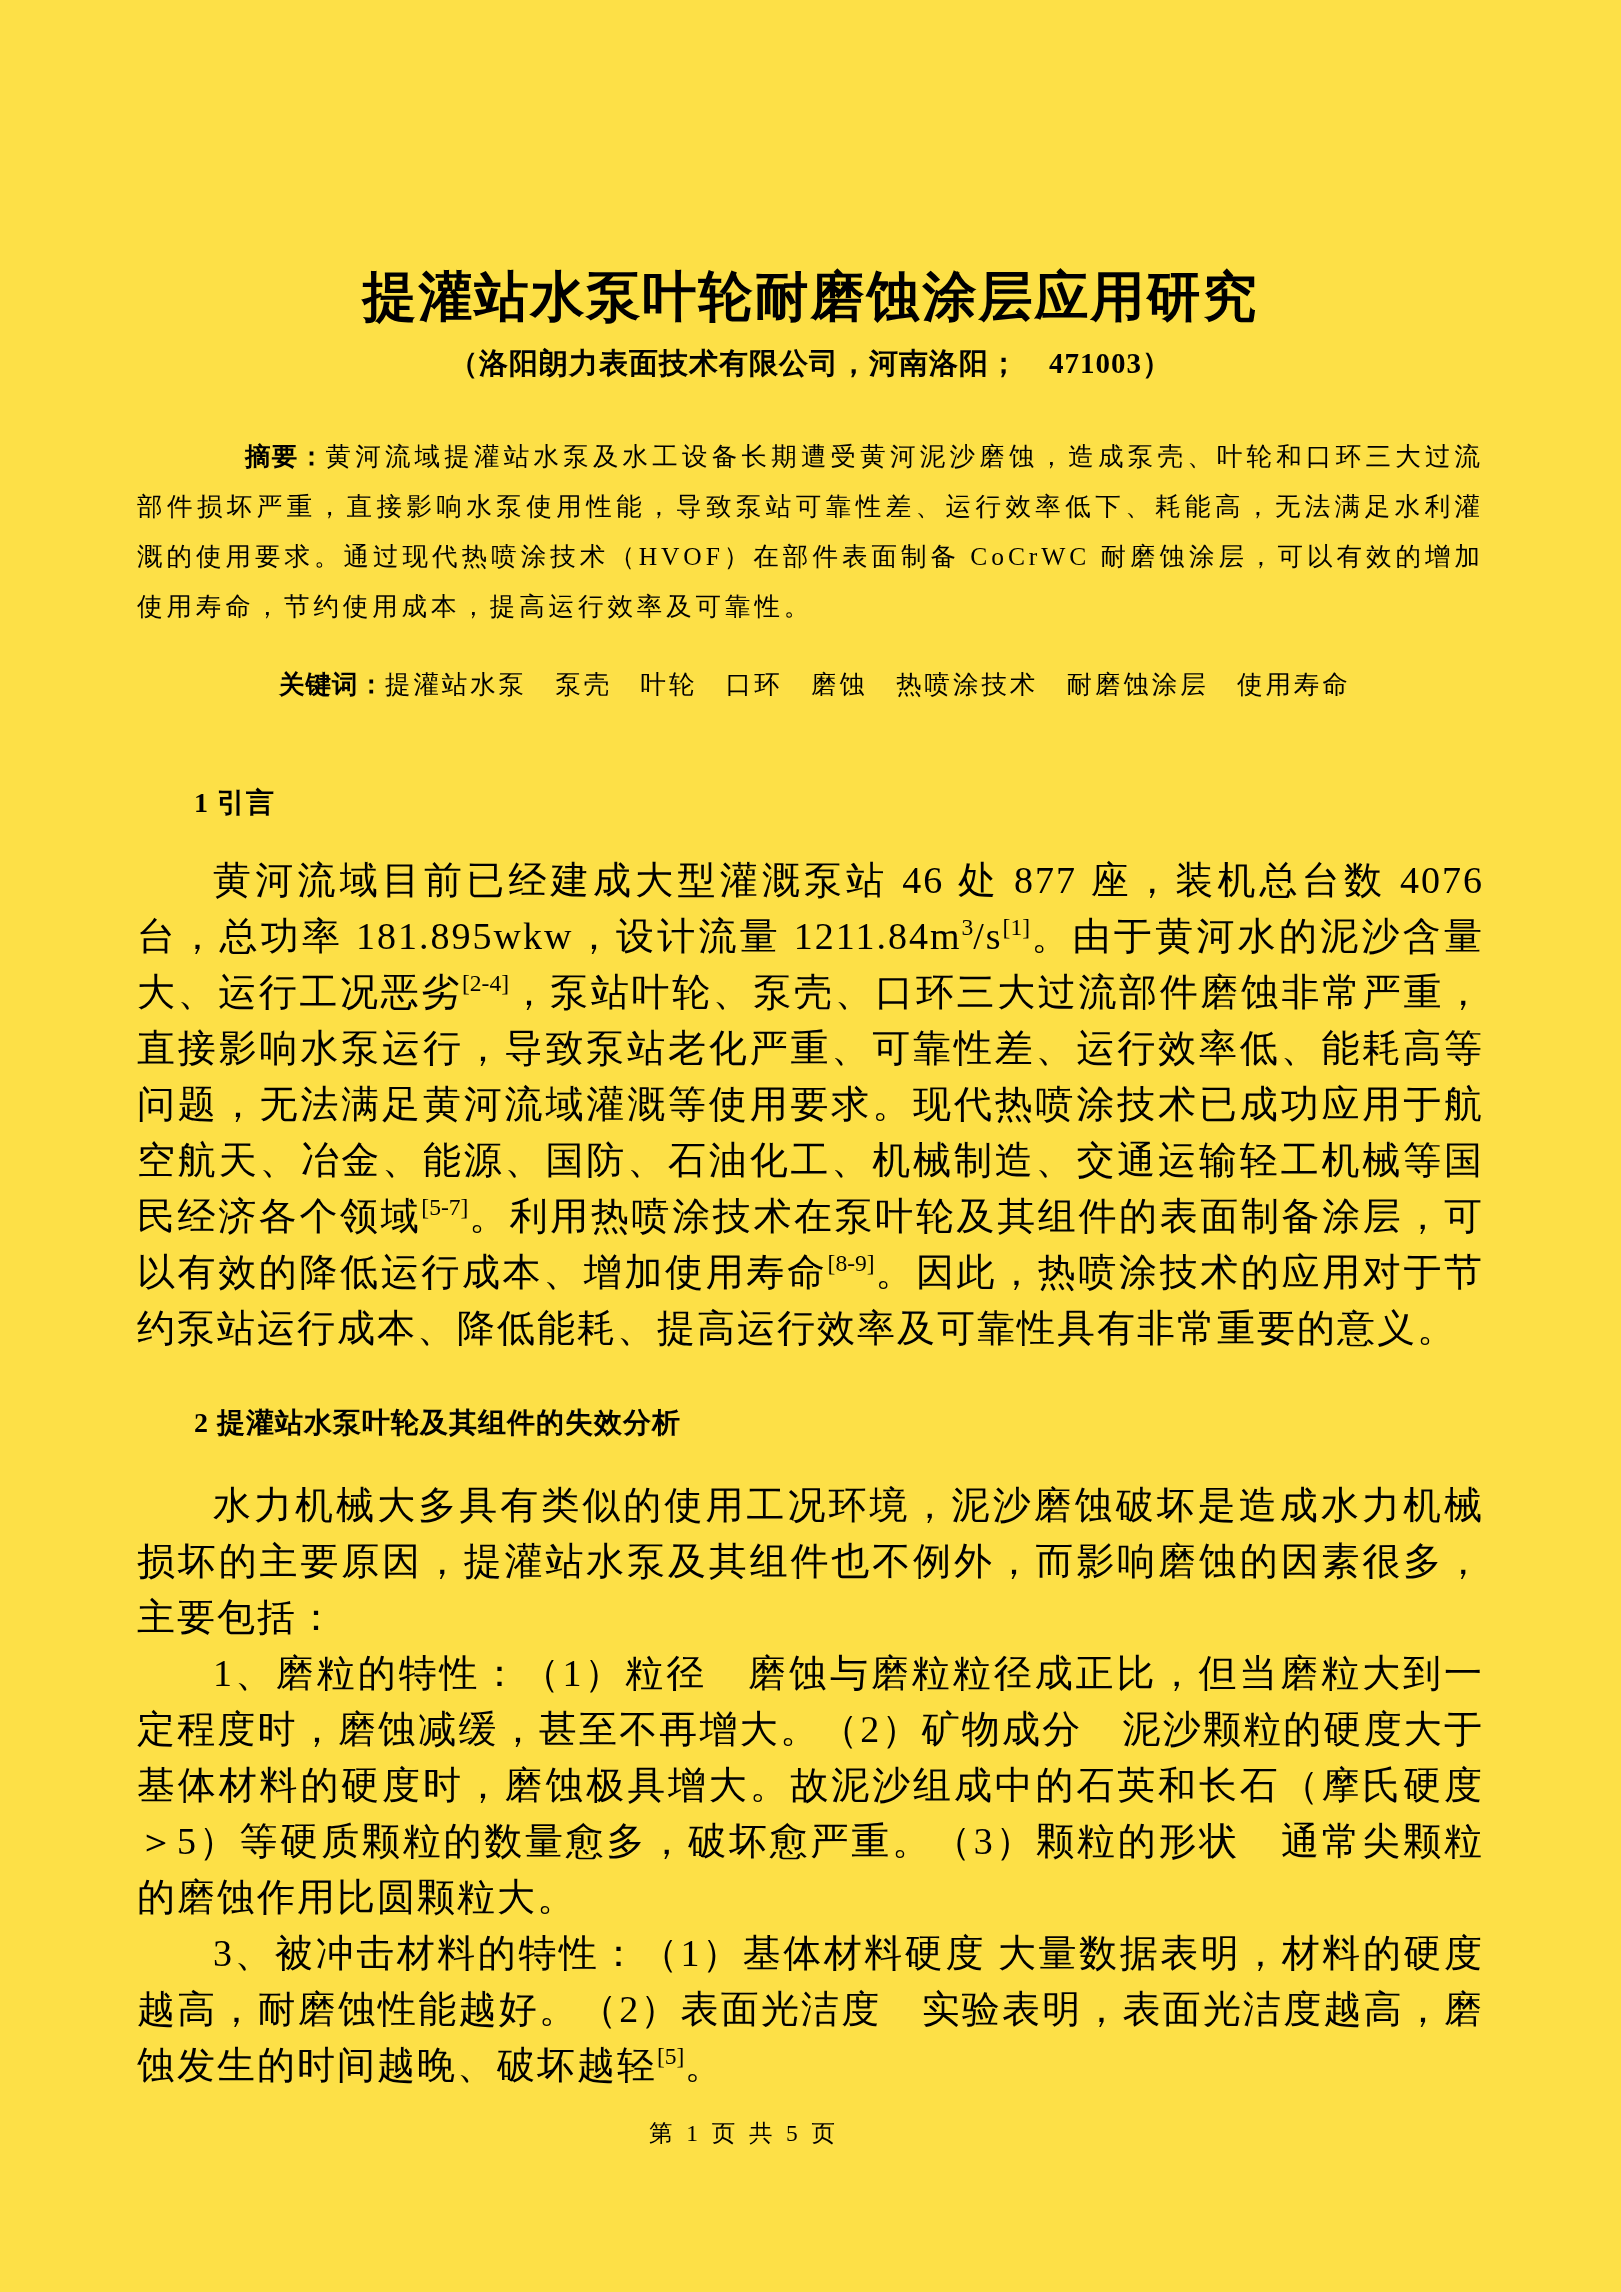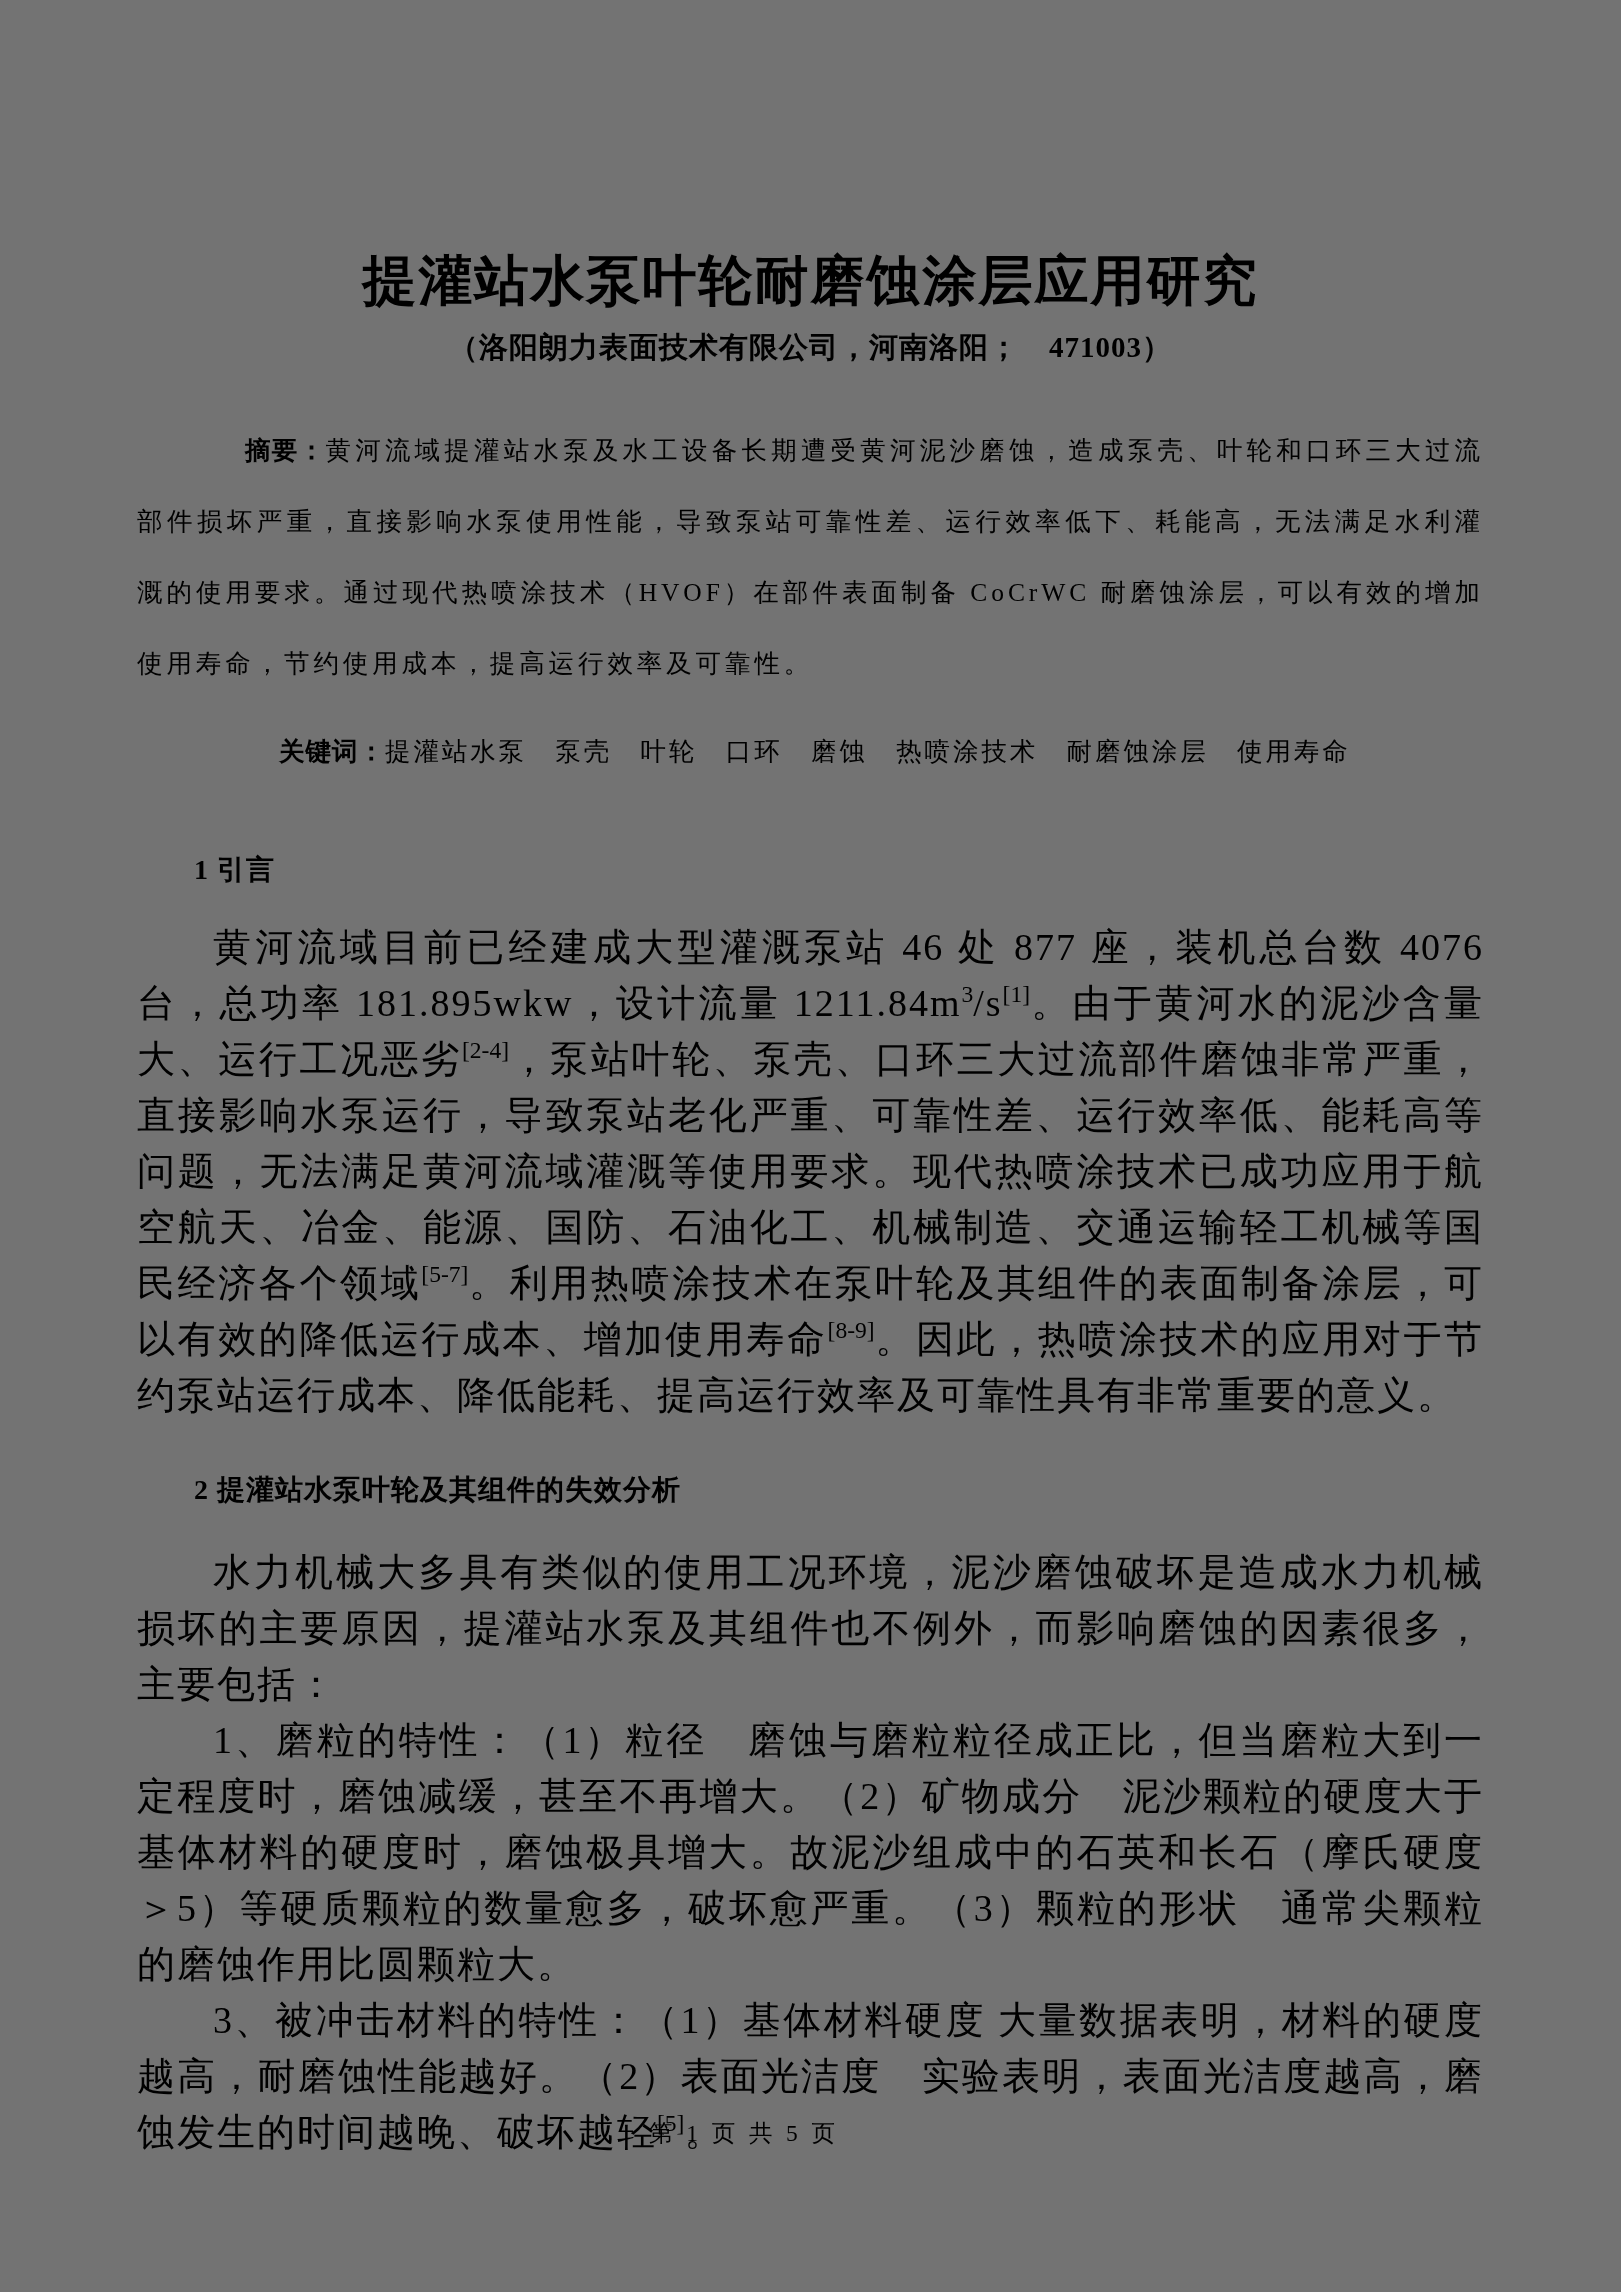--- a/index.html
+++ b/index.html
@@ -13,22 +13,22 @@
     position: relative;
     color: #000000;
     font-family: "Liberation Serif", serif;
     overflow: hidden;
   }
   .page {
     position: relative;
     width: 1621px;
     height: 2293px;
     box-sizing: border-box;
-    padding: 0 137px;
-    background: #737373;
+    padding: 16px 137px;
+    background: #fde047;
   }
   .title {
     margin: 0;
     padding-top: 245px;
     text-align: center;
     font-family: "Liberation Sans", sans-serif;
     font-weight: bold;
     font-size: 54px;
     line-height: 71px;
     letter-spacing: 2px;
@@ -43,21 +43,21 @@
   .affiliation {
     margin-top: 11.8px;
     text-align: center;
     font-size: 29px;
     font-weight: bold;
     letter-spacing: 1px;
   }
   .abstract {
     margin: 47px 0 0 0;
     font-size: 25.5px;
-    line-height: 71px;
+    line-height: 50px;
     text-align: justify;
     text-indent: 108px;
     letter-spacing: 3.9px;
   }
   .abstract .label,
   .keywords .label {
     font-family: "Liberation Sans", sans-serif;
     font-weight: bold;
     letter-spacing: 1px;
   }

